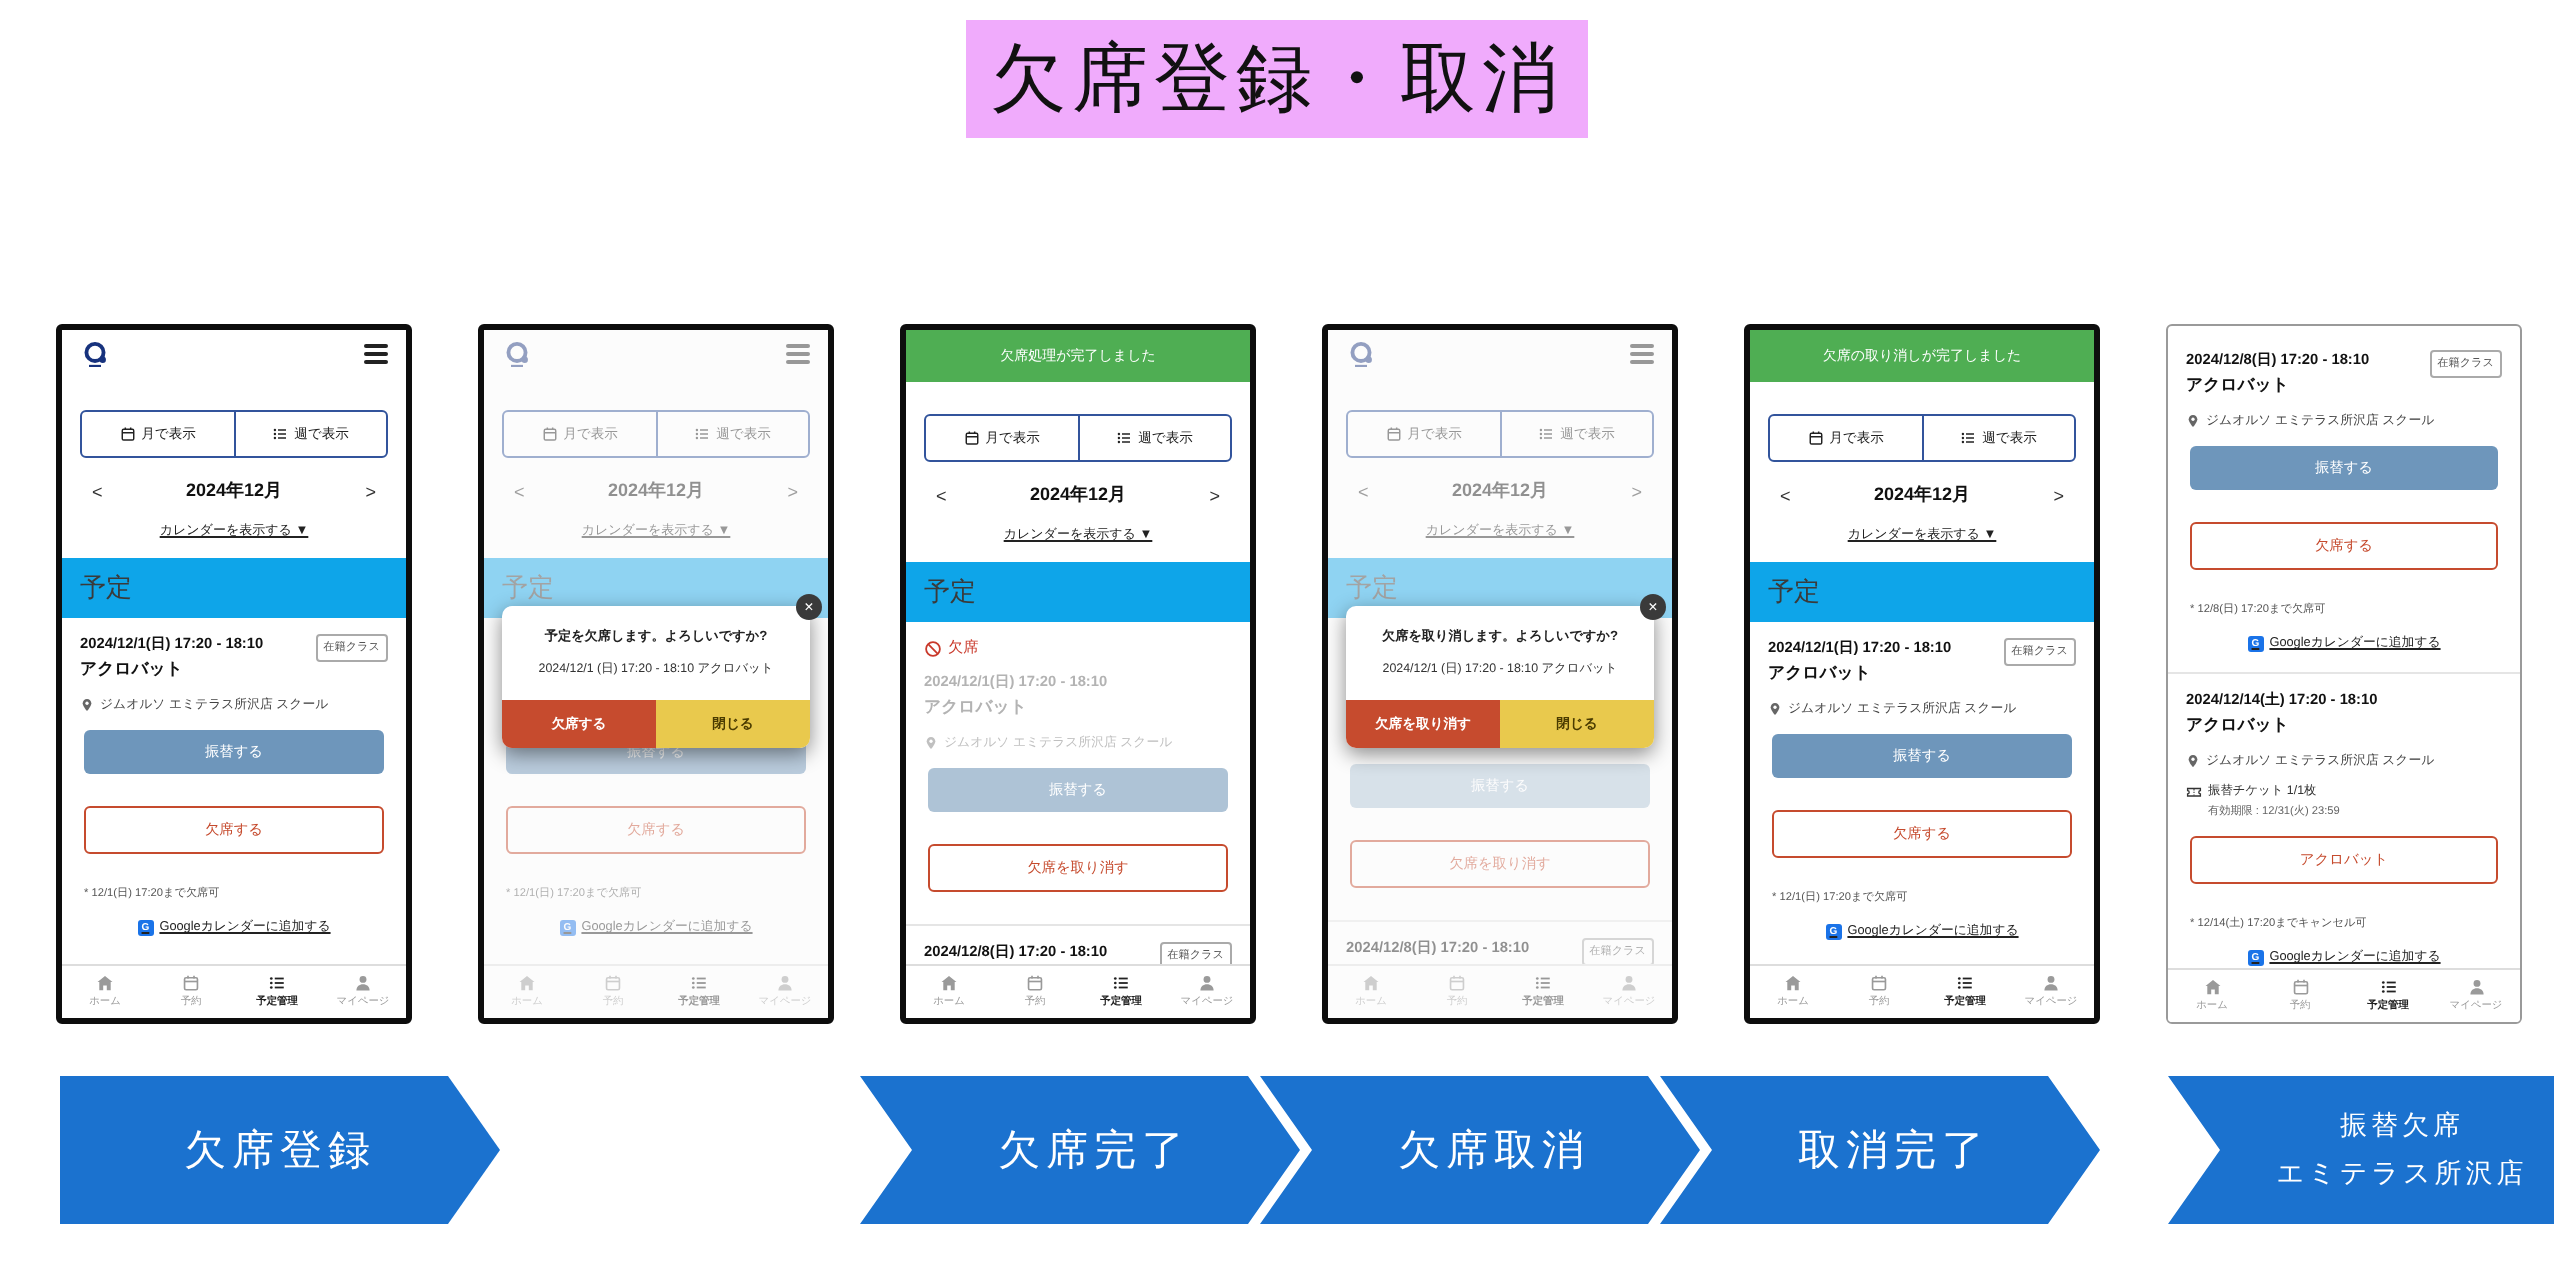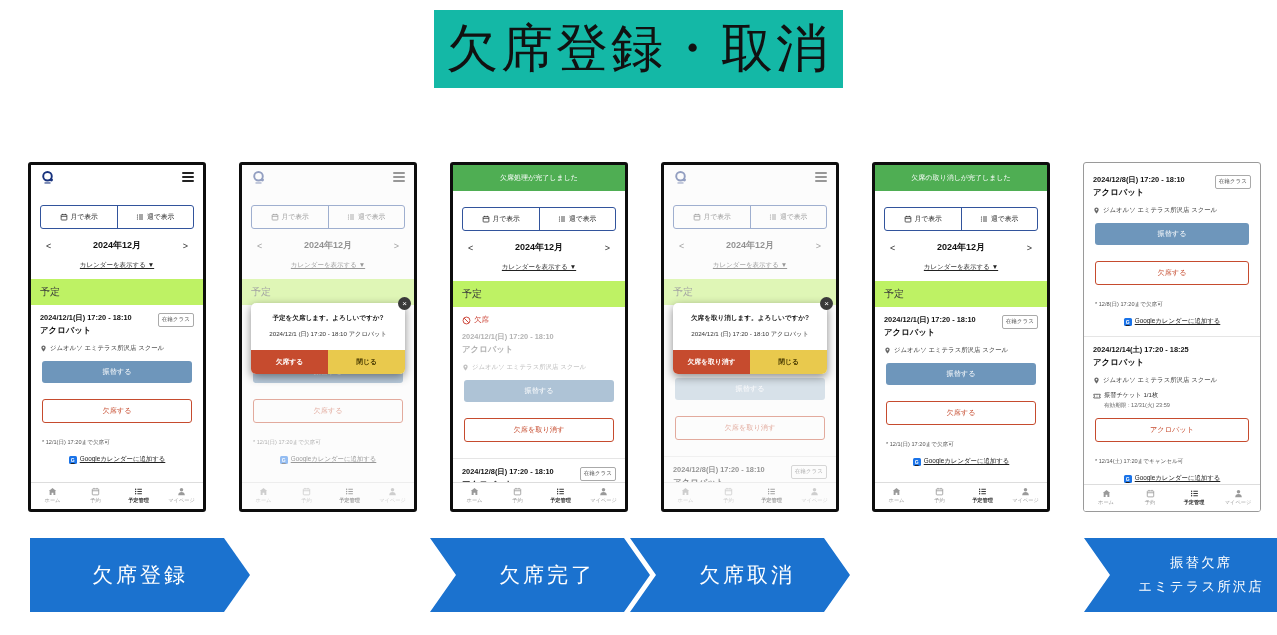--- a/index.html
+++ b/index.html
@@ -1,20 +1,20 @@
 <!DOCTYPE html>
 <html lang="ja"><head>
 <meta charset="utf-8">
 <style>
   * { margin:0; padding:0; box-sizing:border-box; }
   html,body { width:1277px; height:635px; }
   body { background:#fff; font-family:"Liberation Sans","DejaVu Sans",sans-serif; position:relative; overflow:hidden; color:#222; }
 
   .title-wrap { position:absolute; top:10px; left:0; right:0; text-align:center; }
-  .page-title { display:inline-block; background:#14b8a6; color:#111; font-size:52px; padding:4px 12px; letter-spacing:3px; }
+  .page-title { display:inline-block; background:#f0abfc; color:#111; font-size:38px; padding:4px 12px; letter-spacing:3px; }
 
   .phones { position:absolute; top:162px; left:28px; display:flex; gap:33px; }
   .phone { width:178px; height:350px; border:3px solid #0d0d0d; border-radius:3px; background:#fff;
            position:relative; overflow:hidden; font-size:7px; flex:none; }
   .phone.thin { border:1px solid #9a9a9a; }
 
   .ph-header { height:24px; display:flex; align-items:center; justify-content:space-between; padding:0 9px; }
   .logo-ic { width:15px; height:15px; }
   .hamburger { width:12px; display:flex; flex-direction:column; gap:2.5px; cursor:pointer; }
   .hamburger i { display:block; height:1.5px; background:#222; border-radius:1px; }
@@ -24,21 +24,21 @@
   .tabs { display:flex; margin:16px 9px 0; border:1px solid #32549c; border-radius:3px; overflow:hidden; background:#fff; }
   .tab { flex:1; display:flex; align-items:center; justify-content:center; gap:3px; padding:6px 0; font-size:6.8px; color:#222; cursor:pointer; }
   .tab + .tab { border-left:1px solid #32549c; }
   .ic { width:8px; height:8px; color:#222; flex:none; }
 
   .month-nav { display:flex; align-items:center; justify-content:space-between; padding:10px 15px 3px; font-weight:bold; font-size:9px; color:#111; }
   .month-nav .chev { font-weight:400; font-size:9px; color:#333; cursor:pointer; }
 
   .cal-toggle { text-align:center; font-size:6.5px; color:#222; text-decoration:underline; padding:6px 0 9px; cursor:pointer; }
 
-  .section-bar { background:#bef264; font-size:10px; color:#3a3a3a; padding:6px 9px; }
+  .section-bar { background:#0ea5e9; font-size:13px; color:#3a3a3a; padding:6px 9px; }
 
   .event { padding:8px 9px 0; position:relative; }
   .event-head { display:flex; justify-content:space-between; align-items:flex-start; }
   .ev-dt { font-weight:bold; font-size:7.4px; color:#111; }
   .ev-name { font-weight:bold; font-size:8.4px; color:#111; margin-top:2px; }
   .badge { border:1px solid #aaa; border-radius:2px; font-size:5.6px; color:#555; padding:2px 3px; white-space:nowrap; }
   .loc { display:flex; align-items:center; gap:3px; font-size:6.4px; color:#444; margin:8px 0 0; }
   .loc .ic { width:7px; height:7px; color:#666; }
   .btn { text-align:center; border-radius:3px; padding:6px 0; margin:8px 2px 16px; font-size:7.2px; cursor:pointer; }
   .btn-blue { background:#6e96bb; color:#fff; }
@@ -585,21 +585,21 @@
       <div class="btn btn-blue">振替する</div>
       <div class="btn btn-outline-red">欠席する</div>
       <div class="note">* 12/8(日) 17:20まで欠席可</div>
       <div class="google">
         <span class="gcal">G</span>
         <span>Googleカレンダーに追加する</span>
       </div>
     </div>
     <div class="hr"></div>
     <div class="event">
-      <div class="ev-dt">2024/12/14(土) 17:20 - 18:25</div>
+      <div class="ev-dt">2024/12/14(土) 17:20 - 18:10</div>
       <div class="ev-name">アクロバット</div>
       <div class="loc">
         <svg class="ic">
             <use href="#i-pin"></use>
           </svg>
         <span>ジムオルソ エミテラス所沢店 スクール</span>
       </div>
       <div class="ticket-row">
         <svg class="ic">
             <use href="#i-ticket"></use>
@@ -647,17 +647,20 @@
 <div class="flow">
   <div class="arrow first a1">
     <span>欠席登録</span>
   </div>
   <div class="arrow a4">
     <span>欠席取消</span>
   </div>
   <div class="arrow a3">
     <span>欠席完了</span>
   </div>
+  <div class="arrow a5">
+    <span>取消完了</span>
+  </div>
   <div class="arrow small a6">
     <span>振替欠席</span>
     <span>エミテラス所沢店</span>
   </div>
 </div>
 
 </body></html>

